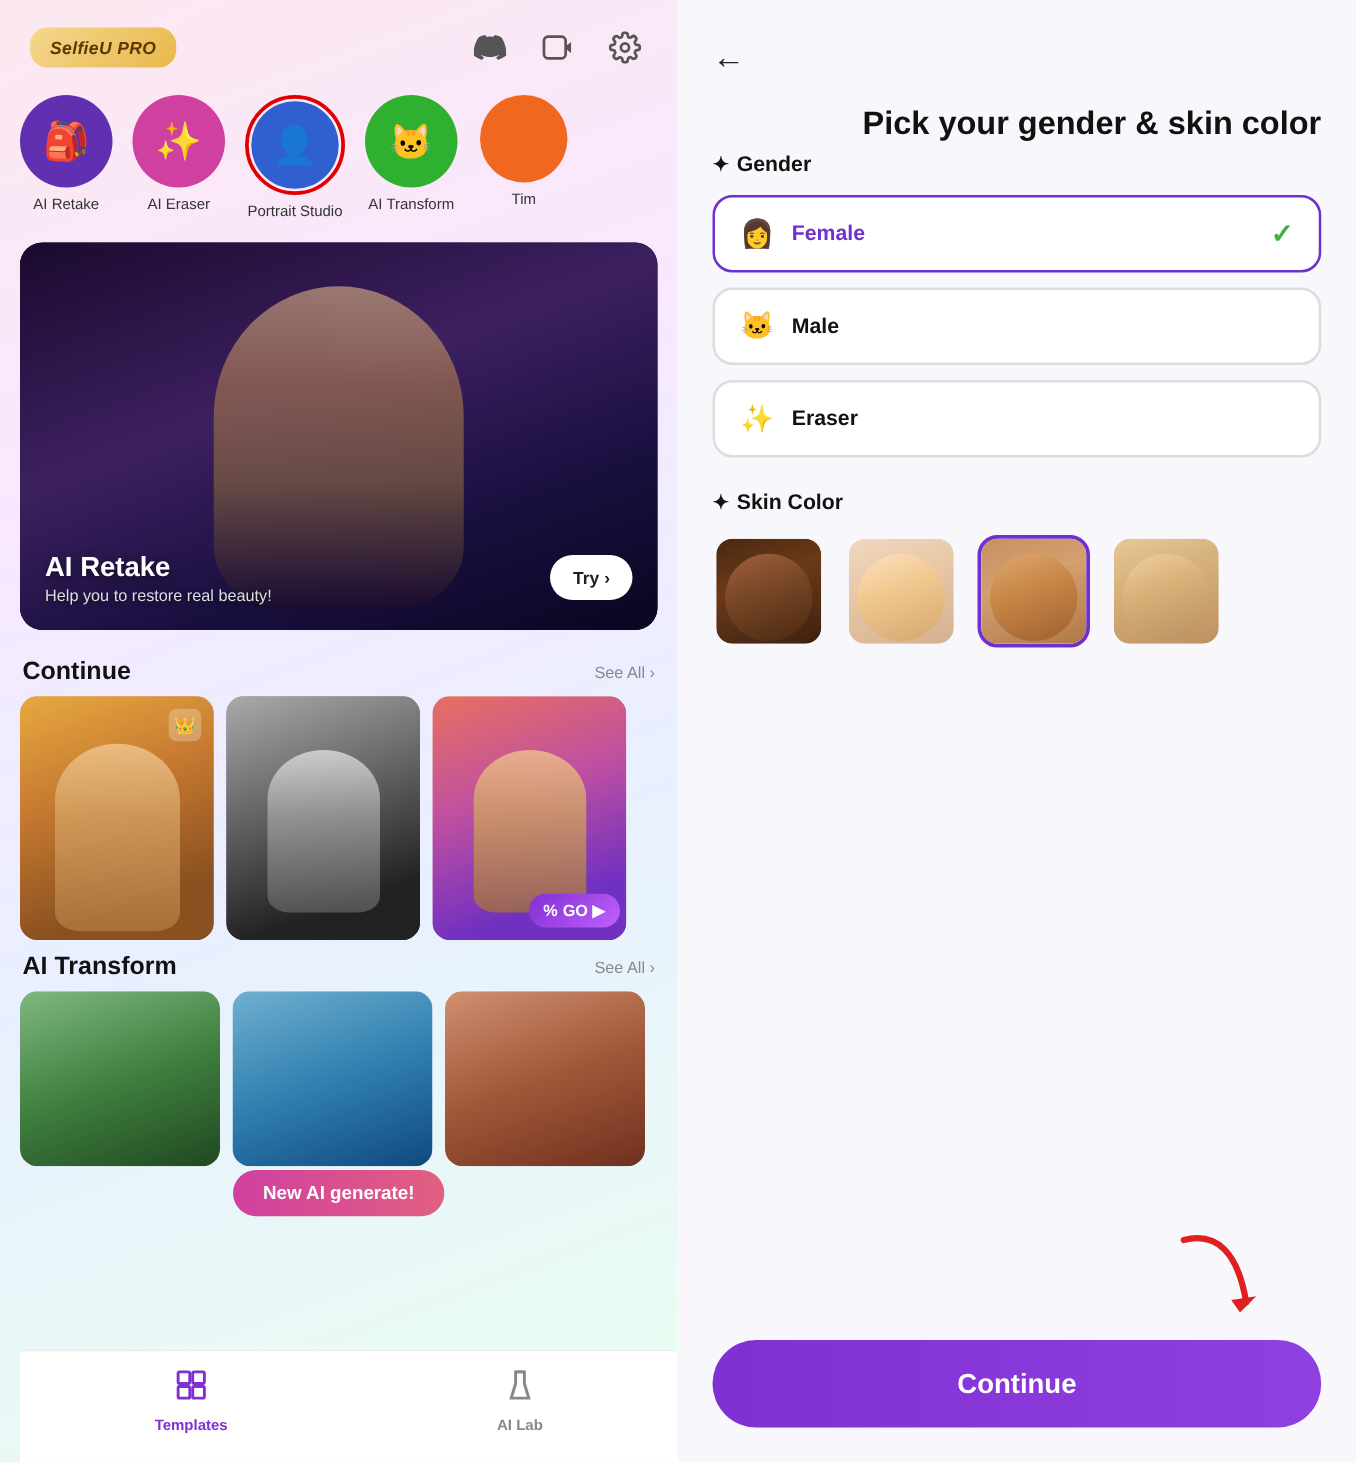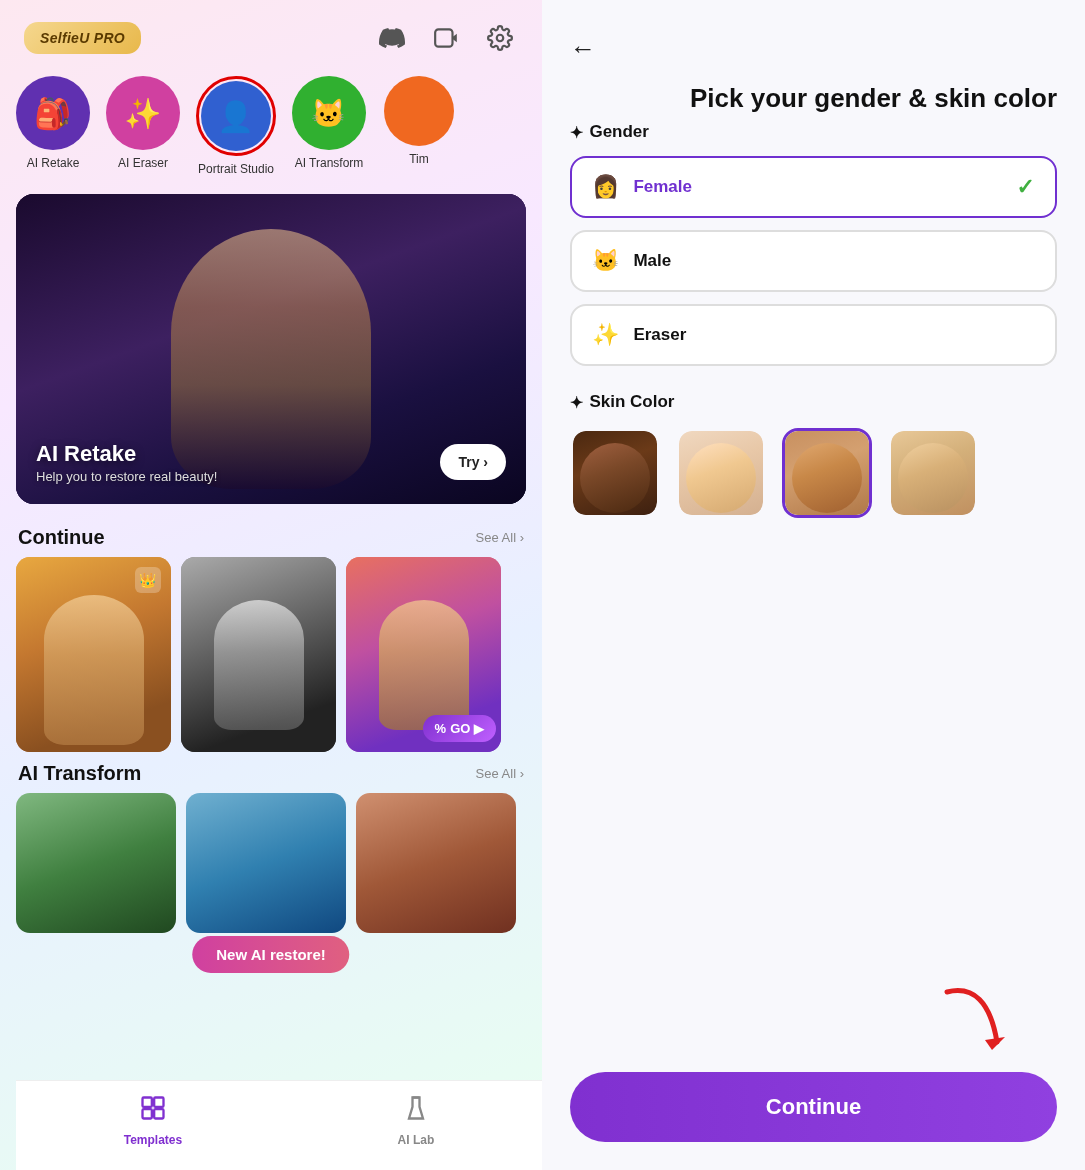--- a/index.html
+++ b/index.html
@@ -593,21 +593,21 @@
       </div>
     </div>
     <div class="at-card">
       <div class="at-bg3" style="display:flex;align-items:center;justify-content:center;">
         <div style="width:100%;height:100%;background:linear-gradient(160deg,#d09070 0%,#a05838 50%,#703020 100%);"></div>
       </div>
     </div>
   </div>
 
   <div style="position:relative;height:60px;margin-top:10px;">
-    <div class="new-ai-banner">New AI restore!</div>
+    <div class="new-ai-banner">New AI generate!</div>
   </div>
 
   <div class="bottom-nav">
     <div class="bottom-nav-item active">
       <div class="bottom-nav-icon">
         <svg width="28" height="28" viewBox="0 0 24 24" fill="none" stroke="#8030d0" stroke-width="2">
             <rect x="3" y="3" width="8" height="8" rx="1"></rect>
             <rect x="13" y="3" width="8" height="8" rx="1"></rect>
             <rect x="3" y="13" width="8" height="8" rx="1"></rect>
             <rect x="13" y="13" width="8" height="8" rx="1"></rect>

